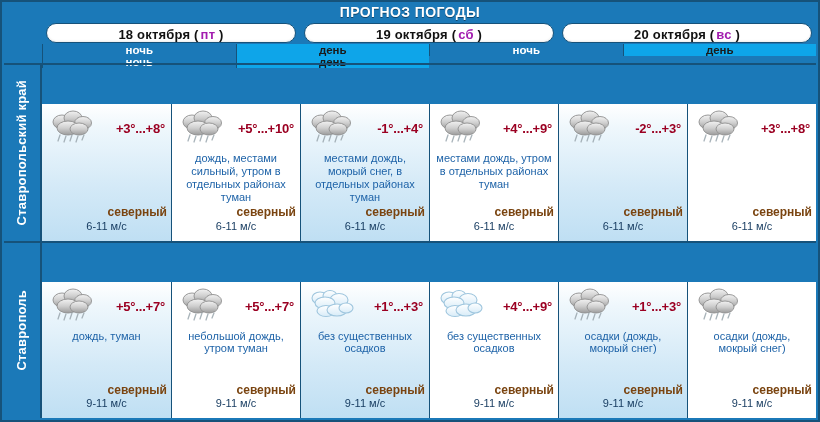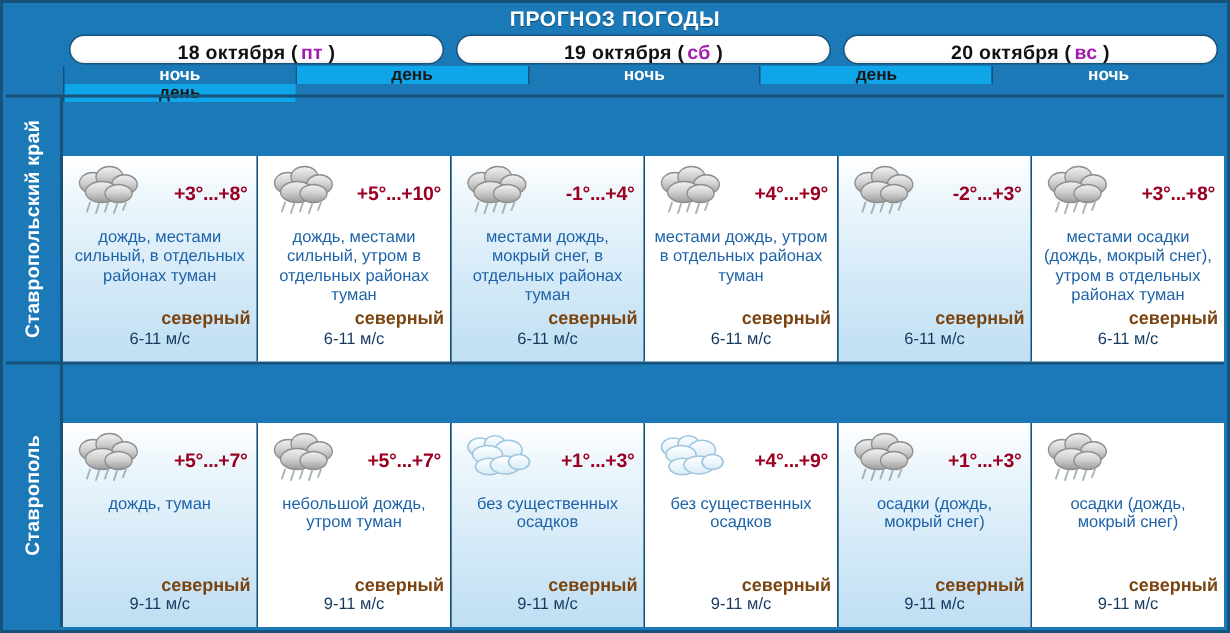--- a/index.html
+++ b/index.html
@@ -50,21 +50,21 @@
     font-size:13px;font-weight:bold;color:#111111;
     letter-spacing:.2px;
     box-shadow:inset 0 -1px 2px rgba(0,0,0,.08);
   }
   .pill .dow{color:#a21caf;margin-left:2px;}
   .pill .paren{color:#111;}
 
   
   .corner-sub{background:#1b79b8;}
   .subhead{
-    display:grid;grid-template-columns:repeat(5,1fr);
+    display:grid;grid-template-columns:repeat(4,1fr);
     background:#1b79b8;
   }
   .sub{
     display:flex;align-items:center;justify-content:center;
     font-size:11.5px;font-weight:bold;
     border-left:1px solid #16527a;
     box-sizing:border-box;
   }
   .sub.night{background:#1b79b8;color:#ffffff;}
   .sub.day{background:#0ea5e9;color:#1a1a1a;}
@@ -180,21 +180,20 @@
               <g stroke="#9aa6ad" stroke-width="1.3" stroke-linecap="round" opacity="0.85">
                 <line x1="14" y1="27" x2="12" y2="33"></line>
                 <line x1="20" y1="28" x2="18" y2="34"></line>
                 <line x1="26" y1="27" x2="24" y2="33"></line>
                 <line x1="32" y1="28" x2="30" y2="34"></line>
                 <line x1="38" y1="27" x2="36" y2="32"></line>
               </g>
             </svg>
             <div class="temp">+3°...+8°</div>
           </div>
-          <div class="phen">дождь, местами сильный, в отдельных районах туман</div>
           <div class="wind">
             <span class="dir">северный</span>
             <span class="spd">6-11 м/с</span>
           </div>
         </div>
         <div class="cell plain">
           <div class="cell-top">
             <svg class="icon" viewBox="0 0 56 40">
               <defs>
                 <linearGradient id="gc" x1="0" y1="0" x2="0" y2="1">
@@ -344,21 +343,20 @@
               <g stroke="#9aa6ad" stroke-width="1.3" stroke-linecap="round" opacity="0.85">
                 <line x1="14" y1="27" x2="12" y2="33"></line>
                 <line x1="20" y1="28" x2="18" y2="34"></line>
                 <line x1="26" y1="27" x2="24" y2="33"></line>
                 <line x1="32" y1="28" x2="30" y2="34"></line>
                 <line x1="38" y1="27" x2="36" y2="32"></line>
               </g>
             </svg>
             <div class="temp">+3°...+8°</div>
           </div>
-          <div class="phen">местами осадки (дождь, мокрый снег), утром в отдельных районах туман</div>
           <div class="wind">
             <span class="dir">северный</span>
             <span class="spd">6-11 м/с</span>
           </div>
         </div>
       </div>
 
     <div class="region">
       <span>Ставрополь</span>
     </div>

